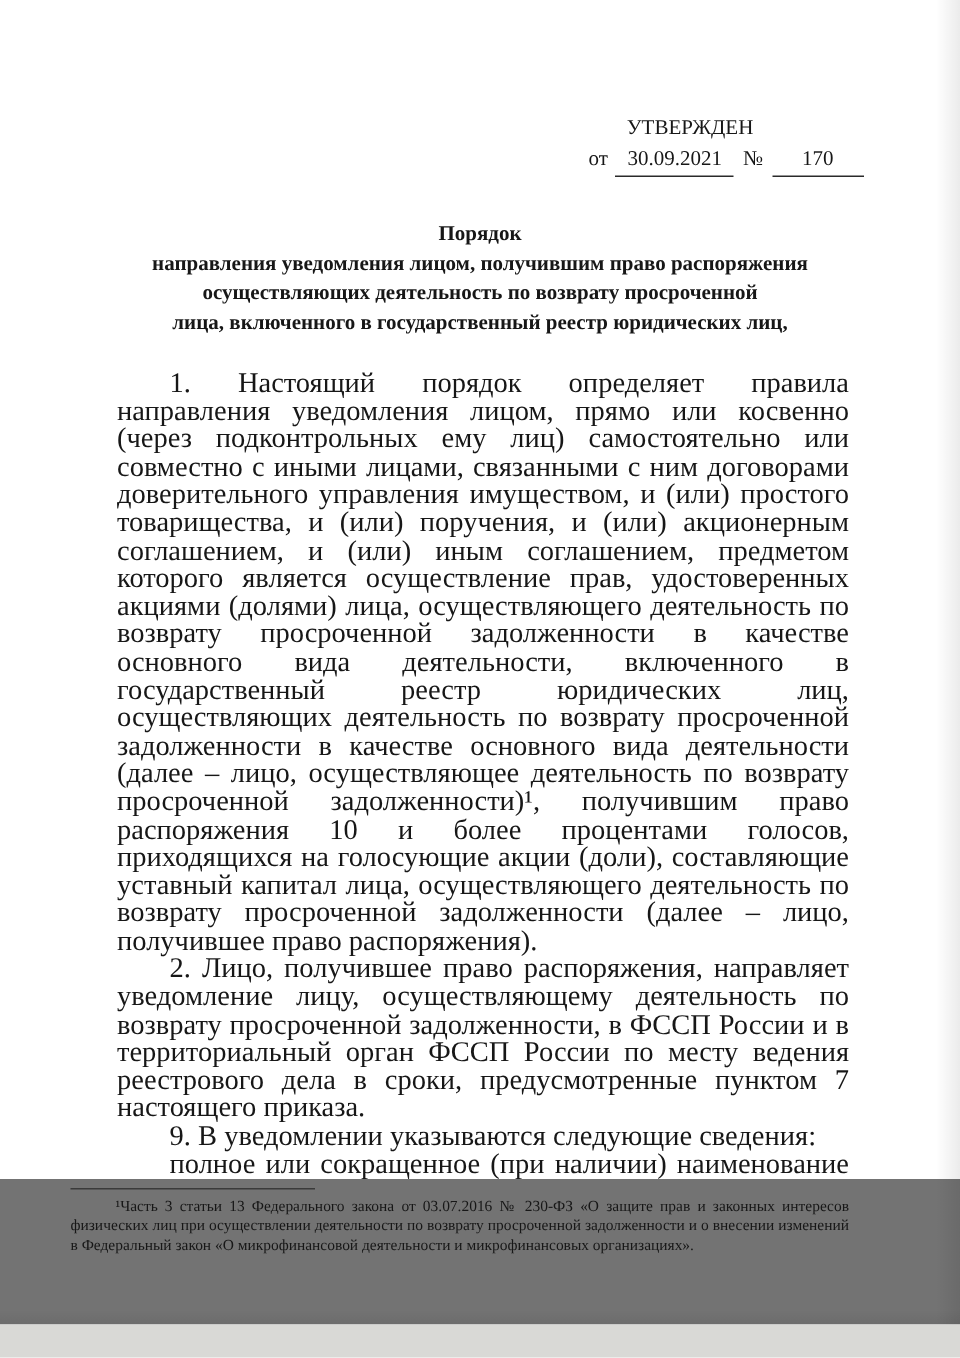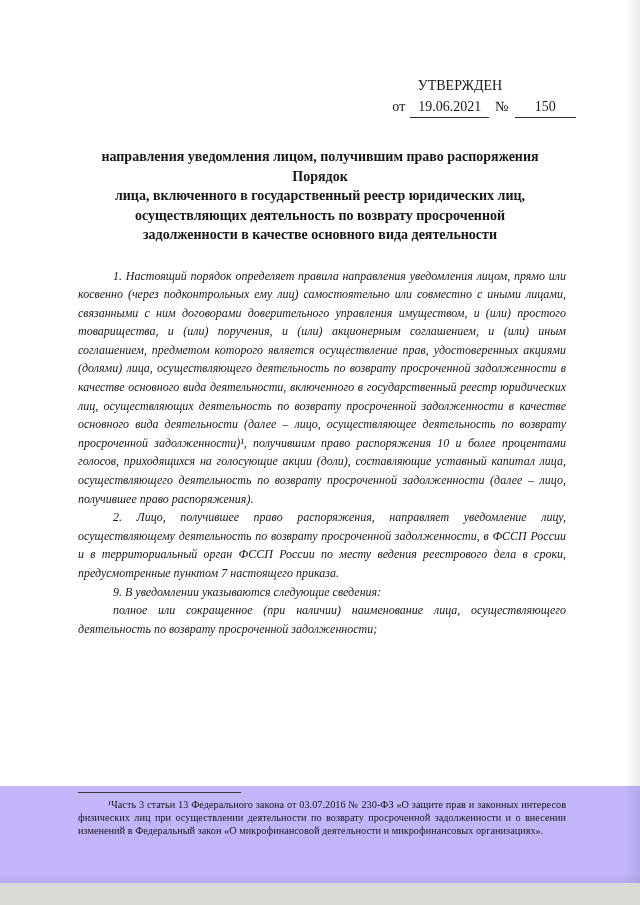--- a/index.html
+++ b/index.html
@@ -55,36 +55,35 @@
     margin-top: 29px;
     text-align: center;
     font-weight: bold;
     font-size: 14px;
     line-height: 19.5px;
     padding: 0 60px;
   }
 
   .bodytext {
     margin: 22px 74px 0 78px;
-    font-size: 12px;
+    font-size: 19px;
     line-height: 18.6px;
     text-align: justify;
-    font-style: italic;
   }
   .para {
     margin: 0;
     text-indent: 35px;
   }
 
   .footnote {
     position: absolute;
     left: 0; right: 0;
     top: 786px; bottom: 0;
-    background: #c4b5fd;
-    padding: 6px 74px 0 78px;
+    background: #737373;
+    padding: 6px 74px 0 47px;
     z-index: 1;
   }
   .footnote-rule {
     width: 163px;
     height: 0;
     border-top: 1px solid #3a3a3a;
     margin-bottom: 5px;
   }
   .footnote-text {
     margin: 0;
@@ -94,29 +93,28 @@
     text-indent: 30px;
   }
 </style>
 </head>
 <body>
 
 <div class="page">
 
   <div class="approval">
     <div class="approval-line">УТВЕРЖДЕН</div>
-    <div class="approval-line date-line"><span class="pre">от</span><span class="u udate">19.06.2021</span><span class="pre nsign">№</span><span class="u unum">150</span></div>
+    <div class="approval-line date-line"><span class="pre">от</span><span class="u udate">30.09.2021</span><span class="pre nsign">№</span><span class="u unum">170</span></div>
   </div>
 
   <div class="title">
+    <div class="title-line">Порядок</div>
     <div class="title-line">направления уведомления лицом, получившим право распоряжения</div>
-    <div class="title-line">Порядок</div>
+    <div class="title-line">осуществляющих деятельность по возврату просроченной</div>
     <div class="title-line">лица, включенного в государственный реестр юридических лиц,</div>
-    <div class="title-line">осуществляющих деятельность по возврату просроченной</div>
-    <div class="title-line">задолженности в качестве основного вида деятельности</div>
   </div>
 
   <div class="bodytext">
     <p class="para">1. Настоящий порядок определяет правила направления уведомления лицом, прямо или косвенно (через подконтрольных ему лиц) самостоятельно или совместно с иными лицами, связанными с ним договорами доверительного управления имуществом, и (или) простого товарищества, и (или) поручения, и (или) акционерным соглашением, и (или) иным соглашением, предметом которого является осуществление прав, удостоверенных акциями (долями) лица, осуществляющего деятельность по возврату просроченной задолженности в качестве основного вида деятельности, включенного в государственный реестр юридических лиц, осуществляющих деятельность по возврату просроченной задолженности в качестве основного вида деятельности (далее – лицо, осуществляющее деятельность по возврату просроченной задолженности)¹, получившим право распоряжения 10 и более процентами голосов, приходящихся на голосующие акции (доли), составляющие уставный капитал лица, осуществляющего деятельность по возврату просроченной задолженности (далее – лицо, получившее право распоряжения).</p>
     <p class="para">2. Лицо, получившее право распоряжения, направляет уведомление лицу, осуществляющему деятельность по возврату просроченной задолженности, в ФССП России и в территориальный орган ФССП России по месту ведения реестрового дела в сроки, предусмотренные пунктом 7 настоящего приказа.</p>
     <p class="para">9. В уведомлении указываются следующие сведения:</p>
     <p class="para">полное или сокращенное (при наличии) наименование лица, осуществляющего деятельность по возврату просроченной задолженности;</p>
   </div>
 
   <div class="footnote">

